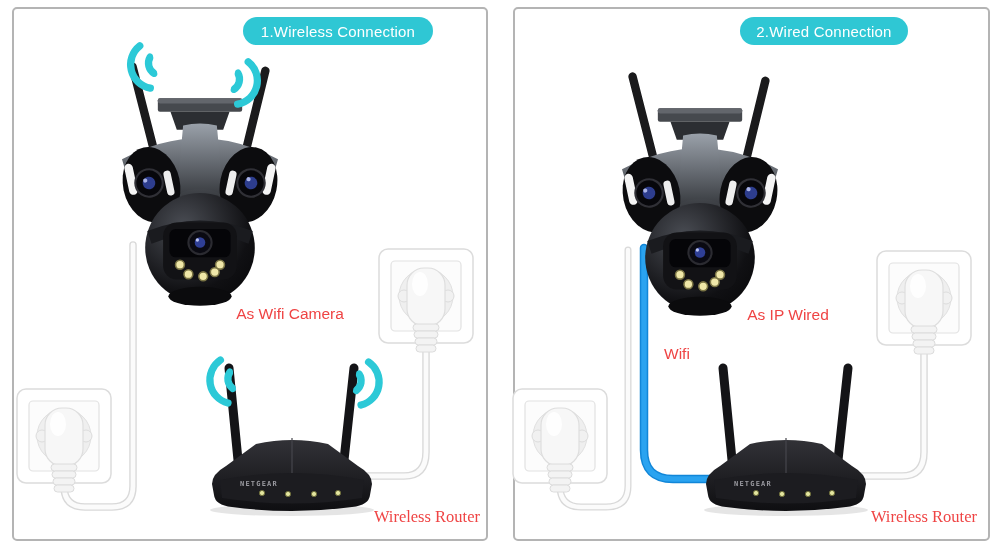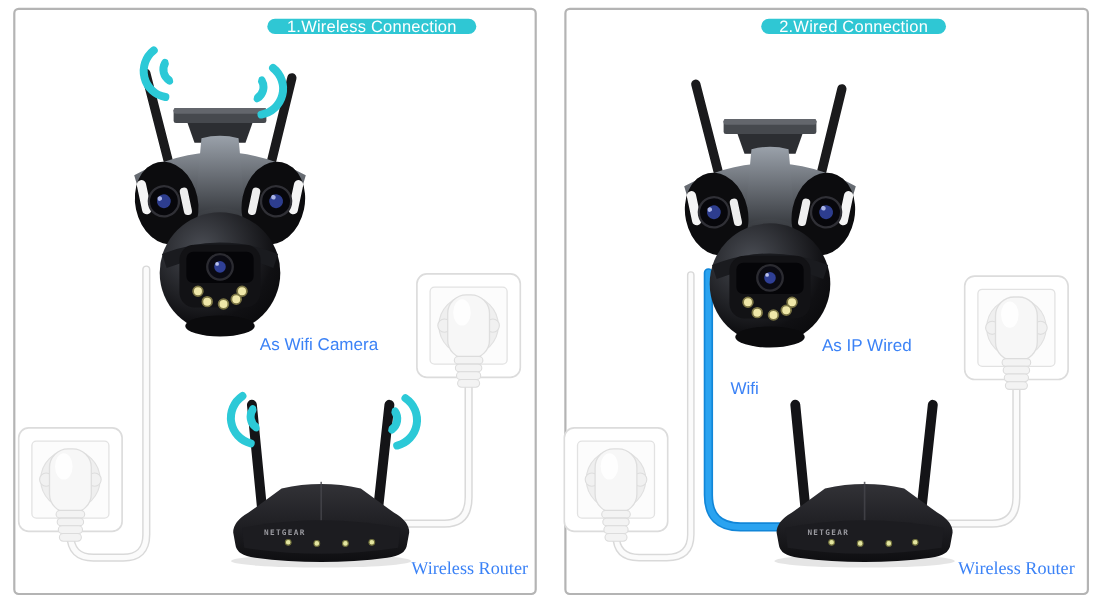--- a/index.html
+++ b/index.html
@@ -8,28 +8,28 @@
     font-family:"Liberation Sans",sans-serif;
     position:relative;overflow:hidden;
   }
   .panel{
     position:absolute;border:2px solid #b4b4b4;border-radius:5px;
     background:#ffffff;z-index:0;
   }
   #panel-1{left:12px;top:7px;width:472px;height:530px;}
   #panel-2{left:513px;top:7px;width:473px;height:530px;}
   .badge{
-    position:absolute;z-index:3;height:14px;border-radius:14px;
+    position:absolute;z-index:3;height:28px;border-radius:14px;
     background:#2fc7d4;color:#ffffff;font-size:15px;letter-spacing:.2px;
     display:flex;align-items:center;justify-content:center;
   }
   #badge-1{left:243px;top:17px;width:190px;}
-  #badge-2{left:692px;top:17px;width:168px;}
+  #badge-2{left:740px;top:17px;width:168px;}
   .label{
-    position:absolute;z-index:3;color:#3b82f6;font-size:15.5px;line-height:20px;
+    position:absolute;z-index:3;color:#ef4444;font-size:15.5px;line-height:20px;
   }
   .label.center{text-align:center;}
   .router-label{font-size:16.5px;text-align:right;font-family:Liberation Serif, serif;}
   #label-as-wifi{left:228px;top:304px;width:124px;}
   #label-as-ip{left:734px;top:305px;width:108px;}
   #label-cable{left:664px;top:344px;width:60px;}
   #label-router-1{left:350px;top:507px;width:130px;}
   #label-router-2{left:847px;top:507px;width:130px;}
   svg.layer{position:absolute;left:0;top:0;z-index:1;pointer-events:none;}
   svg.device{position:absolute;z-index:2;overflow:visible;}

